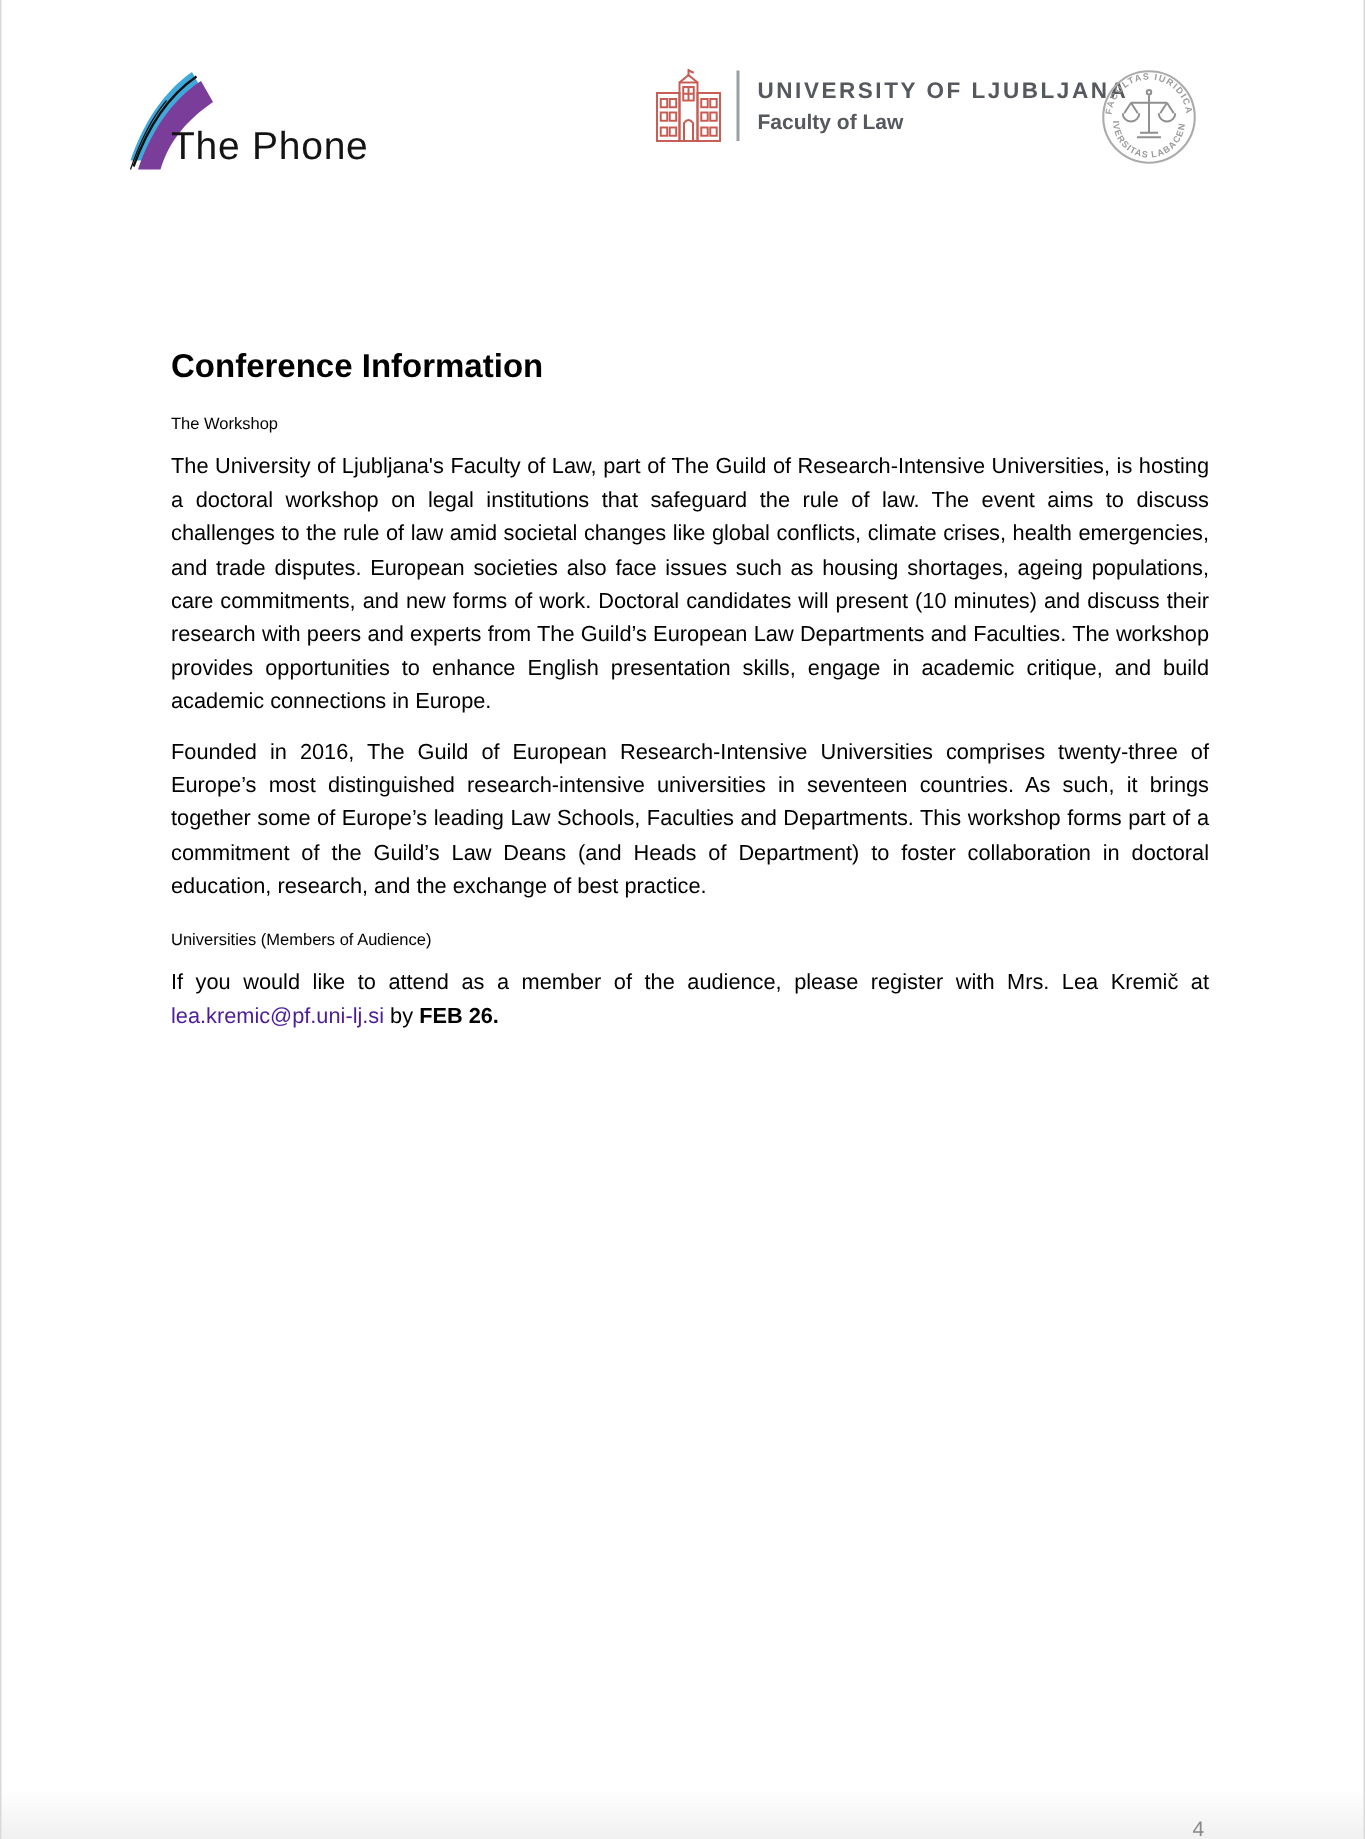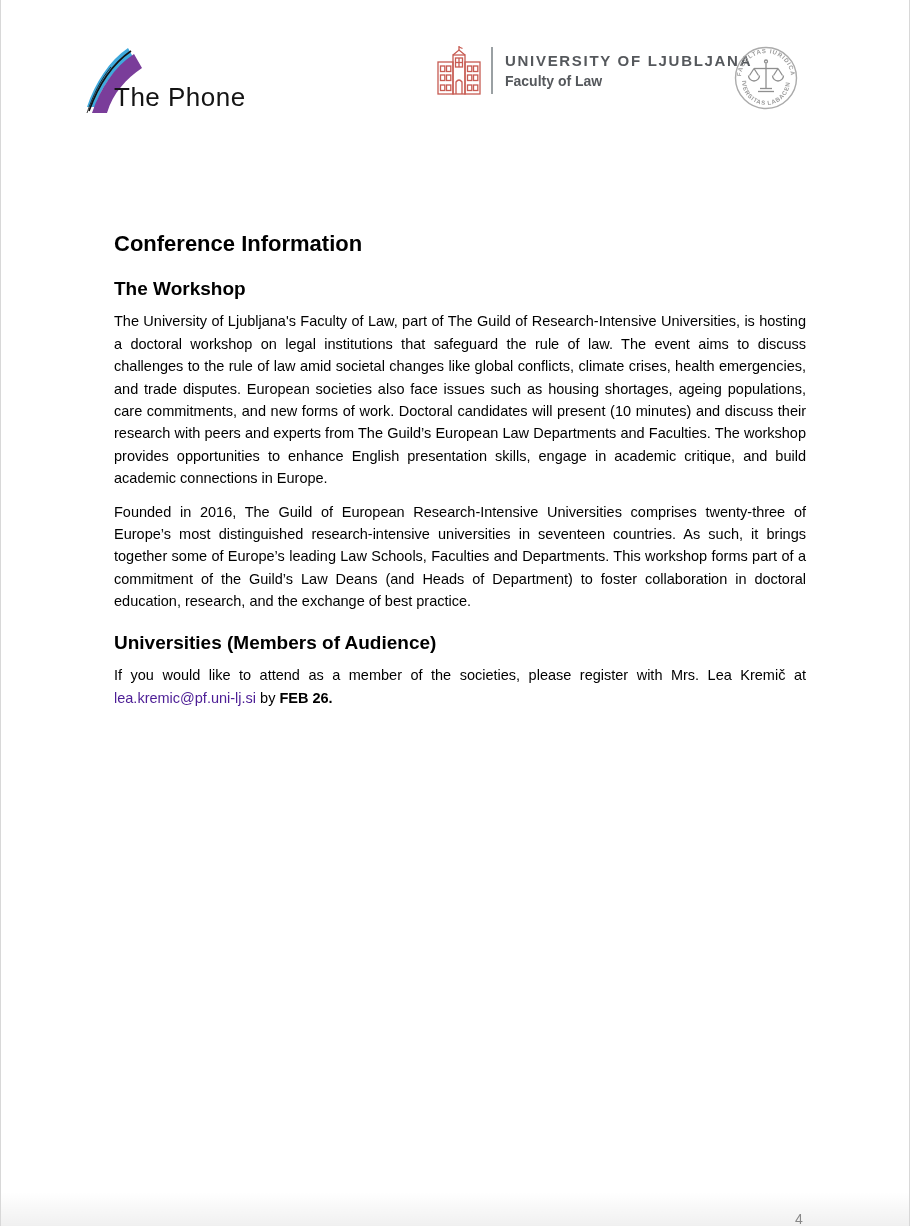--- a/index.html
+++ b/index.html
@@ -38,21 +38,21 @@
   .ul-faculty { font-size:14px; font-weight:bold; color:#55585c; margin-top:4px; }
 
   .seal { position:absolute; left:732px; top:45px; }
 
   
   .content { position:absolute; left:113px; top:230px; width:692px; }
   .doc-title {
     font-size:22px; font-weight:bold; text-align:left;
     margin:0 0 7px 0; line-height:1.3;
   }
-  .sec-h { font-size:19px; font-weight:bold; margin:18px 0 10px 0; line-height:1.25; }
+  .sec-h { font-size:11px; font-weight:normal; margin:18px 0 10px 0; line-height:1.25; }
   .para {
     font-size:14.5px; line-height:22.4px; text-align:justify;
     margin:0 0 11px 0;
   }
   .email-link { color:#4c1d95; cursor:pointer; }
   .bold { font-weight:bold; }
 
   
   .footer {
     position:absolute; left:0; width:100%; top:1161px;
@@ -146,21 +146,21 @@
       <p class="para">The University of Ljubljana's Faculty of Law, part of The Guild of Research-Intensive Universities, is hosting a doctoral workshop on legal institutions that safeguard the rule of law. The event aims to discuss challenges to the rule of law amid societal changes like global conflicts, climate crises, health emergencies, and trade disputes. European societies also face issues such as housing shortages, ageing populations, care commitments, and new forms of work. Doctoral candidates will present (10 minutes) and discuss their research with peers and experts from The Guild’s European Law Departments and Faculties. The workshop provides opportunities to enhance English presentation skills, engage in academic critique, and build academic connections in Europe.</p>
     </div>
 
     <div class="section">
       <p class="para">Founded in 2016, The Guild of European Research-Intensive Universities comprises twenty-three of Europe’s most distinguished research-intensive universities in seventeen countries. As such, it brings together some of Europe’s leading Law Schools, Faculties and Departments. This workshop forms part of a commitment of the Guild’s Law Deans (and Heads of Department) to foster collaboration in doctoral education, research, and the exchange of best practice.</p>
     </div>
 
     <div class="section">
       <h2 class="sec-h">Universities (Members of Audience)</h2>
       <p class="para">
-        <span>If you would like to attend as a member of the societies, please register with Mrs. Lea Kremič at </span><a class="email-link">lea.kremic@pf.uni-lj.si</a><span> by </span><span class="bold">FEB 26.</span>
+        <span>If you would like to attend as a member of the audience, please register with Mrs. Lea Kremič at </span><a class="email-link">lea.kremic@pf.uni-lj.si</a><span> by </span><span class="bold">FEB 26.</span>
       </p>
     </div>
   </div>
 
 
   <div class="pagenum">4</div>
 
   <div class="bottom-shade"></div>
 </div>
 

